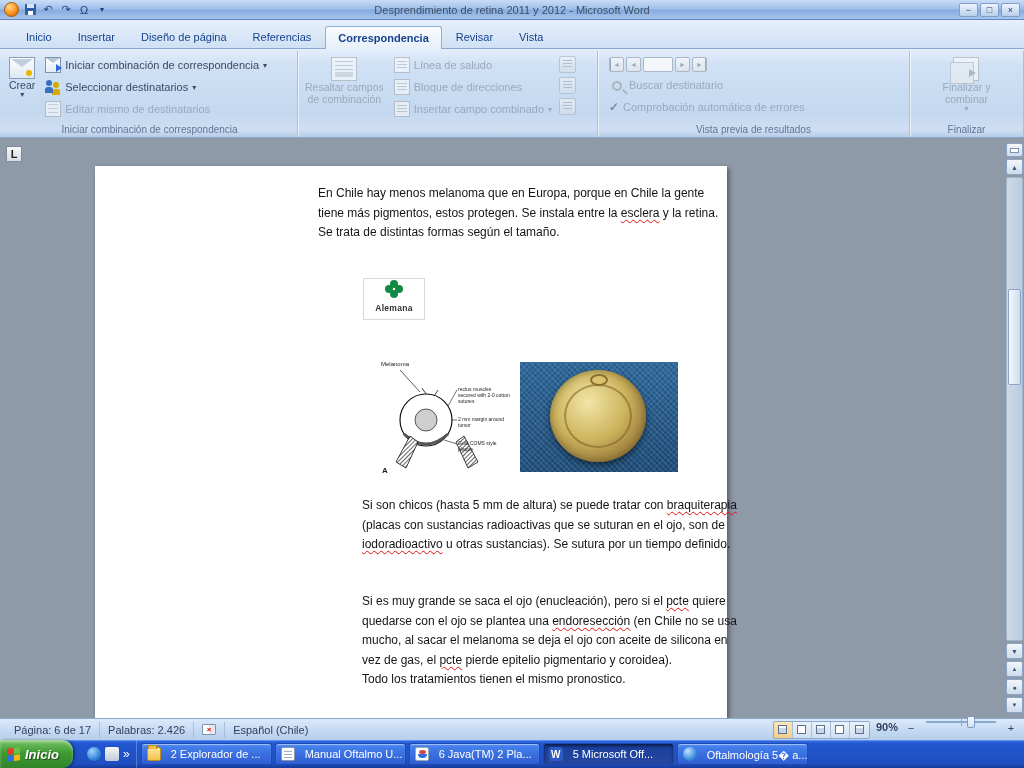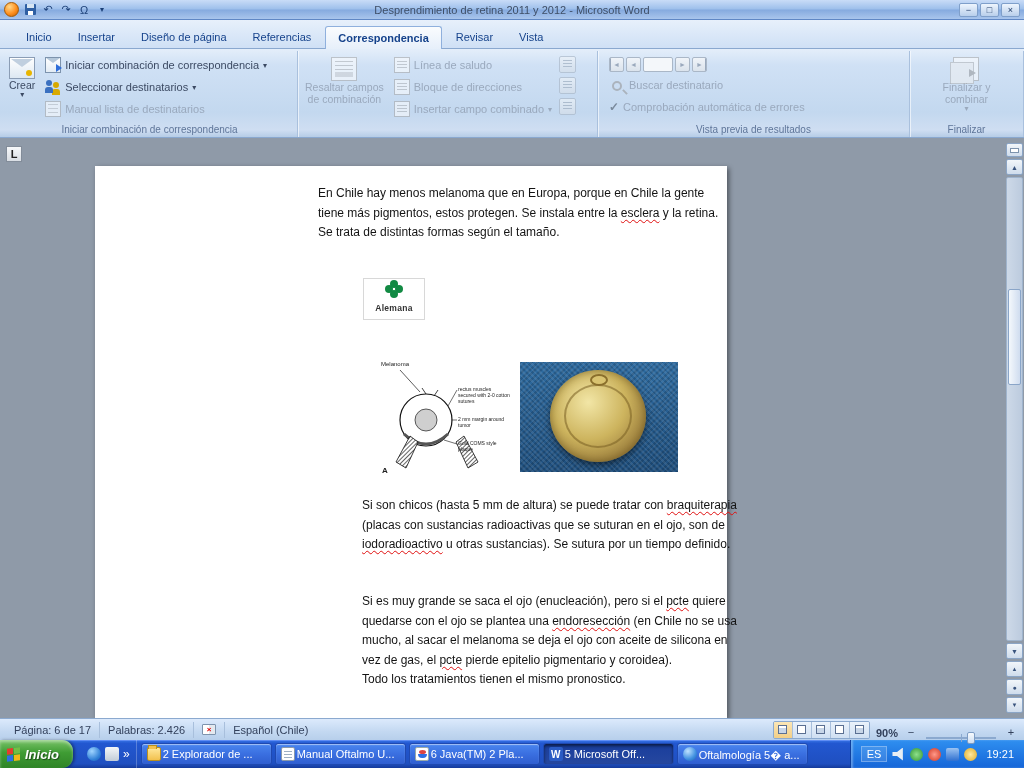--- a/index.html
+++ b/index.html
@@ -151,21 +151,21 @@
 
   
   .statusbar{height:22px;flex:none;display:flex;align-items:center;gap:0;
     background:linear-gradient(#dceafc,#c3d8f1 60%,#b7cfeb);border-top:1px solid #8ba9cf;
     font-size:11px;color:#33415c;padding:0 6px}
   .sitem{padding:0 8px;border-right:1px solid #a8bfdc;height:16px;display:flex;align-items:center;gap:4px;white-space:nowrap}
   .sitem.nob{border-right:none}
   .ic-book{width:14px;height:11px;background:linear-gradient(90deg,#fff 48%,#e4e9ef 52%);
     border:1px solid #7d93ad;border-radius:1px;position:relative;display:flex;align-items:center;justify-content:center}
   .ic-book span{font-size:8px;line-height:8px;color:#d00;font-weight:bold}
-  .sright{margin-left:auto;display:flex;align-items:flex-end;gap:6px}
+  .sright{margin-left:auto;display:flex;align-items:flex-start;gap:6px}
   .viewgroup{display:flex;border:1px solid #8ba9cf;border-radius:2px;overflow:hidden}
   .vbtn{width:19px;height:16px;display:flex;align-items:center;justify-content:center;
     background:linear-gradient(#eaf2fb,#cfdff2);border-right:1px solid #a8bfdc}
   .vbtn:last-child{border-right:none}
   .vbtn.active{background:linear-gradient(#fbe6b6,#f2cf87)}
   .vico{width:9px;height:9px;border:1px solid #5a6f92;background:#fff}
   .vico.b{background:linear-gradient(#fff 30%,#c8d6e8 30%)}
   .zoomlabel{font-weight:bold}
   .zoomtrack{width:70px;height:2px;background:#8ba9cf;position:relative;margin:0 2px}
   .zoomnotch{position:absolute;left:50%;top:-3px;width:1px;height:8px;background:#8ba9cf}
@@ -181,21 +181,21 @@
     color:#fff;font-style:italic;font-weight:bold;font-size:13px;text-shadow:1px 1px 1px rgba(0,0,0,.5);
     box-shadow:inset 0 2px 3px rgba(255,255,255,.4),2px 0 3px rgba(0,0,0,.35)}
   .flag{width:13px;height:13px;display:grid;grid-template-columns:6px 6px;grid-template-rows:6px 6px;gap:1px;transform:skewY(-6deg)}
   .flag i:nth-child(1){background:#e53c2e}.flag i:nth-child(2){background:#71bf44}
   .flag i:nth-child(3){background:#2e6fe5}.flag i:nth-child(4){background:#f2b817}
   .quicklaunch{display:flex;align-items:center;gap:4px;padding:0 6px;border-right:1px solid rgba(255,255,255,.25)}
   .qlicon{width:14px;height:14px;border-radius:50%;background:radial-gradient(circle at 35% 30%,#9fd4ff,#2f7fd6 65%,#1b5aa8)}
   .qlicon.sq{border-radius:2px;background:linear-gradient(#f4f6f8,#c2ccd8)}
   .qlmore{color:#fff;font-size:12px}
   .taskbtns{display:flex;align-items:center;gap:3px;flex:1;padding:0 4px;min-width:0}
-  .taskbtn{width:131px;height:22px;flex:none;display:flex;align-items:center;gap:2px;padding:0 5px;
+  .taskbtn{width:131px;height:22px;flex:none;display:flex;align-items:center;gap:10px;padding:0 5px;
     border-radius:3px;border:1px solid #1f49b0;color:#fff;font-size:11px;white-space:nowrap;overflow:hidden;
     background:linear-gradient(#4a86f0,#3a6fe0 50%,#2f5ed0);box-shadow:inset 0 1px 1px rgba(255,255,255,.5)}
   .taskbtn.active{background:linear-gradient(#193d9c,#26479f);box-shadow:inset 0 2px 3px rgba(0,0,0,.55)}
   .tbico{width:14px;height:14px;flex:none;border-radius:2px}
   .tb-folder{background:linear-gradient(#ffe79a,#f2c14e);border:1px solid #b98f1f;position:relative}
   .tb-folder::before{content:"";position:absolute;left:0;top:-3px;width:7px;height:3px;background:#f2c14e;border:1px solid #b98f1f;border-bottom:none}
   .tb-doc{background:#fff;border:1px solid #8a99aa;position:relative}
   .tb-doc::before{content:"";position:absolute;left:2px;right:2px;top:3px;height:8px;
     background:repeating-linear-gradient(#9fb0c4 0 1px,transparent 1px 3px)}
   .tb-java{background:#fff;border:1px solid #9aa;position:relative}
@@ -262,21 +262,21 @@
           <span>Iniciar combinación de correspondencia</span>
           <span class="dd">▾</span>
         </div>
         <div class="sbtn">
           <span class="icon ic-recip"></span>
           <span>Seleccionar destinatarios</span>
           <span class="dd">▾</span>
         </div>
         <div class="sbtn disabled">
           <span class="icon ic-editlist"></span>
-          <span>Manual lista de destinatarios</span>
+          <span>Editar mismo de destinatarios</span>
         </div>
       </div>
       <div class="glabel">Iniciar combinación de correspondencia</div>
     </div>
 
     <div class="rgroup g2 disabled">
       <div class="bigbtn">
         <span class="big-highlight bigicon"></span>
         <span>Resaltar campos</span>
         <span>de combinación</span>
@@ -476,24 +476,15 @@
       </div>
       <div class="taskbtn active">
         <span class="tbico tb-word">W</span>
         <span>5 Microsoft Off...</span>
       </div>
       <div class="taskbtn">
         <span class="tbico tb-ie"></span>
         <span>Oftalmología 5� a...</span>
       </div>
     </div>
-    <div class="tray">
-      <span class="lang">ES</span>
-      <span class="trayico t-vol"></span>
-      <span class="trayico t-green"></span>
-      <span class="trayico t-red"></span>
-      <span class="trayico t-blue"></span>
-      <span class="trayico t-yellow"></span>
-      <span class="clock">19:21</span>
-    </div>
   </div>
 
 </div>
 
 </body></html>

